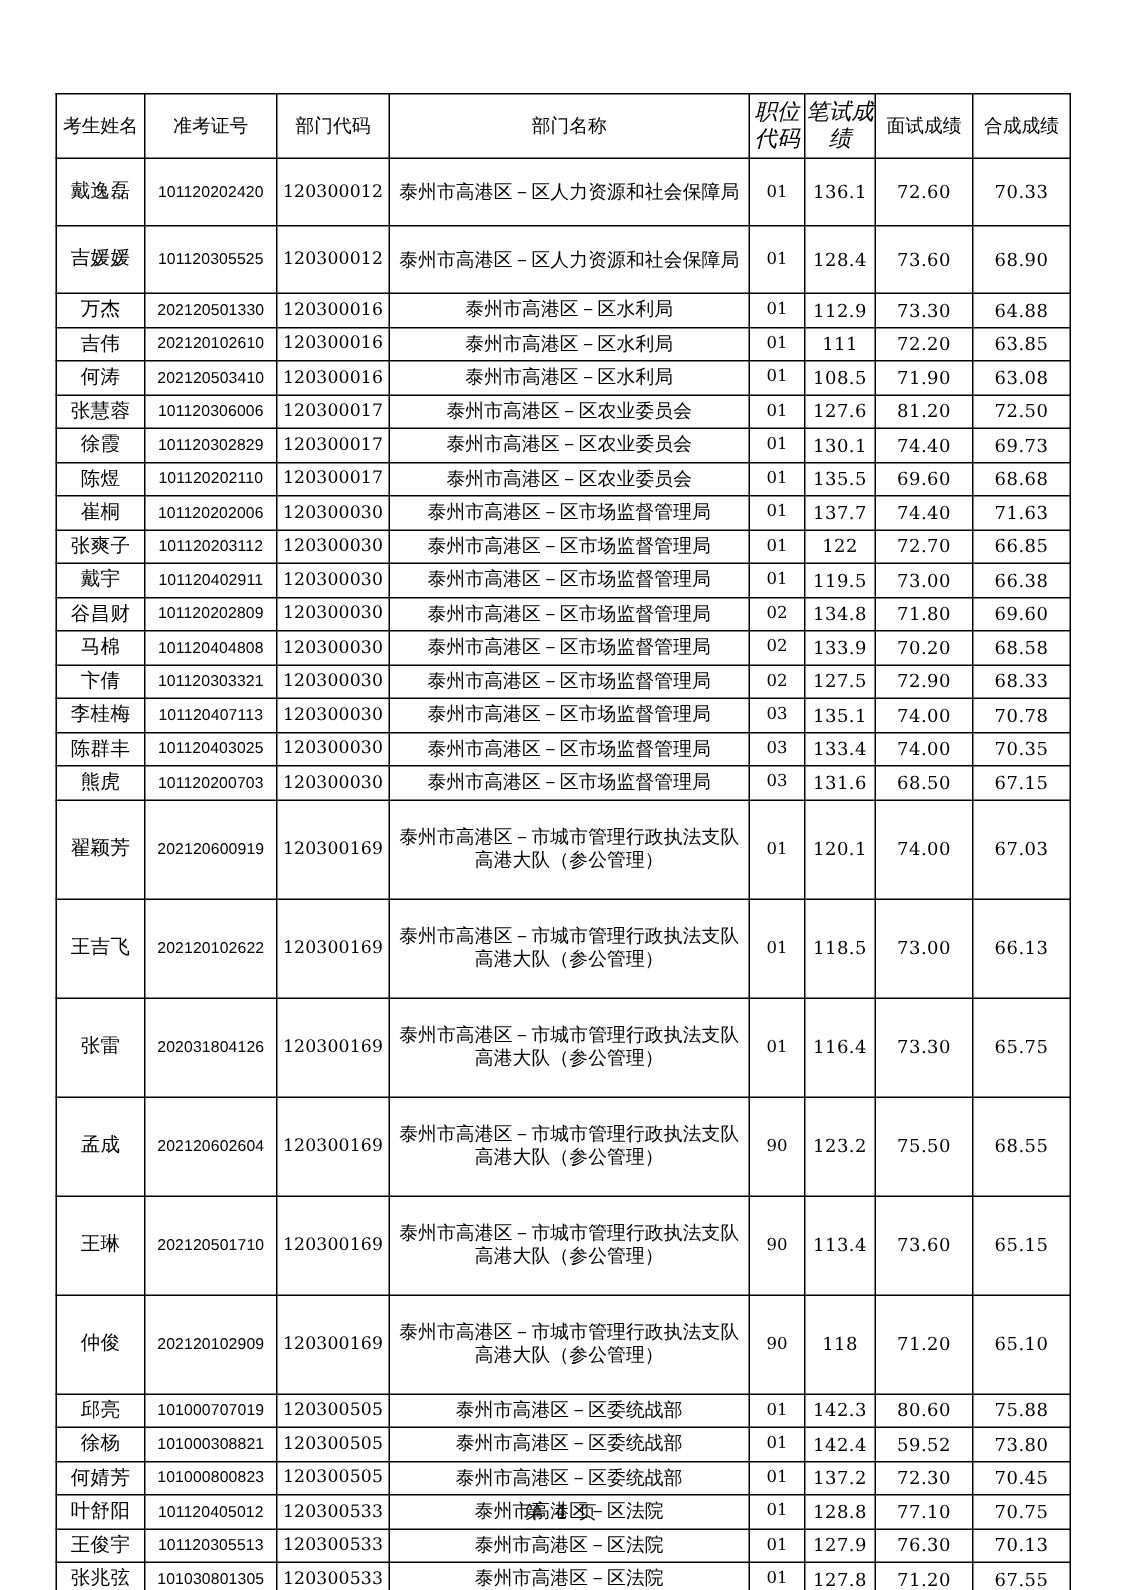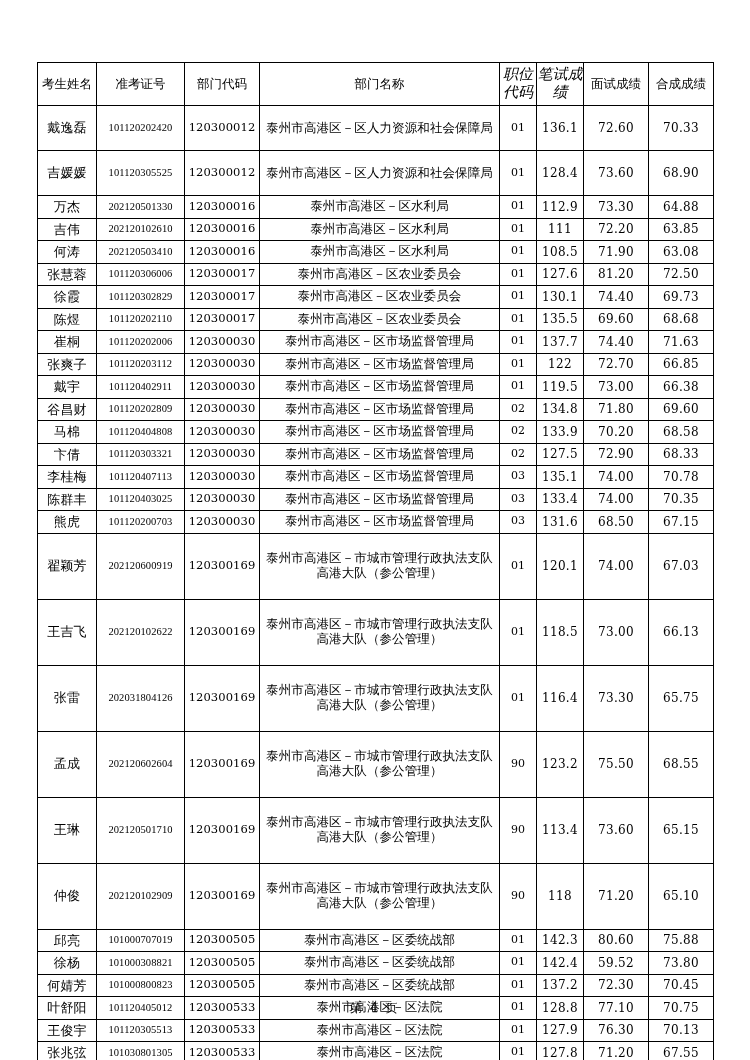--- a/index.html
+++ b/index.html
@@ -64,21 +64,21 @@
     font-size: 15px;
     font-style: italic;
   }
 
   
   .c-name {
     font-size: 13px;
     letter-spacing: 0.2px;
   }
   .c-ticket {
-    font-family: Liberation Serif, serif;
+    font-family: Liberation Sans, sans-serif;
     font-size: 10.5px;
     letter-spacing: 0.1px;
   }
   .c-dept {
     font-size: 11.5px;
     letter-spacing: 0.1px;
   }
   .c-org {
     font-size: 12.5px;
     padding: 2px 4px;

